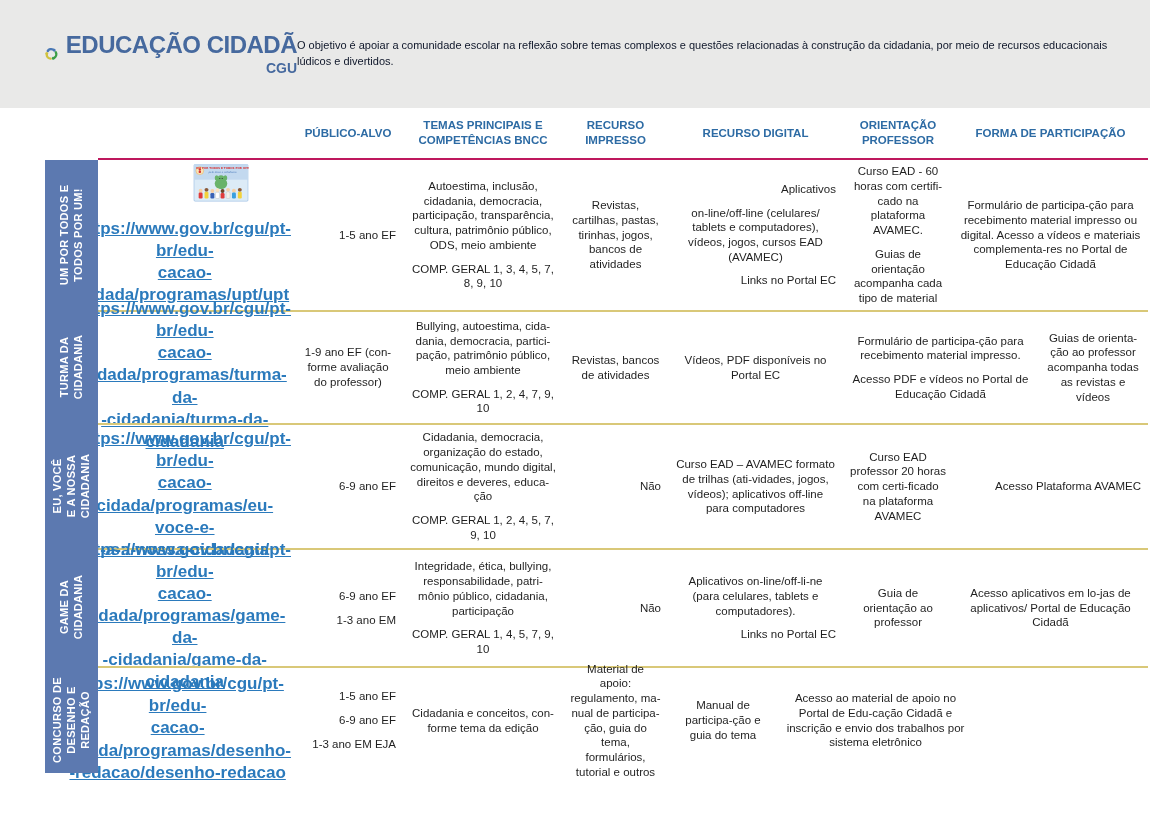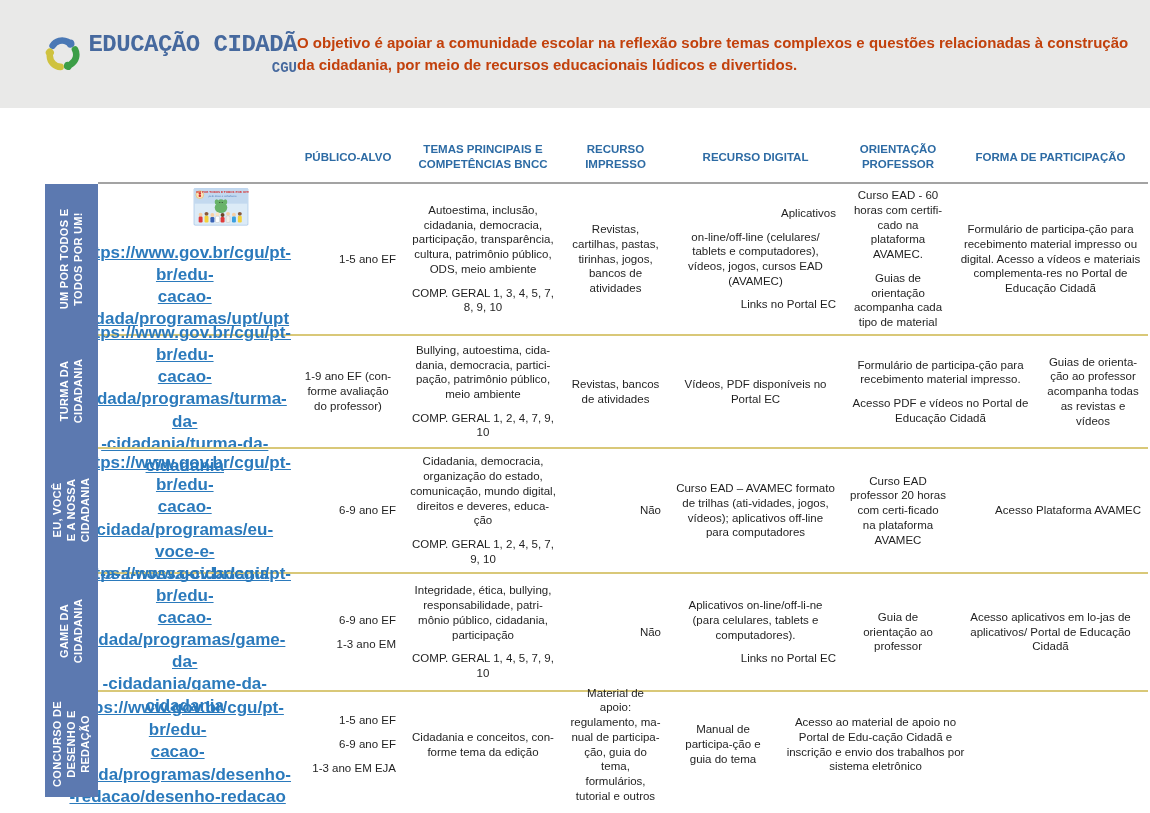--- a/index.html
+++ b/index.html
@@ -12,34 +12,33 @@
   }
   
   .header {
     height: 108px;
     background: #e9e9e8;
     display: flex;
     align-items: center;
     padding-left: 45px;
   }
   .logo-wrap { display:flex; align-items:center; gap:8px; width:252px; flex-shrink:0; }
-  .logo-texts { display:flex; flex-direction:column; align-items:flex-end;font-family:Liberation Mono, monospace; }
+  .logo-texts { display:flex; flex-direction:column; align-items:flex-end; }
   .logo-title { font-size:24px; font-weight:bold; color:#46699e; letter-spacing:-0.5px; line-height:1; white-space:nowrap; }
   .logo-sub   { font-size:14px; font-weight:bold; color:#46699e; margin-top:3px; }
-  .objective  { font-size:15px; font-weight:bold; color:#c2410c; line-height:1.45; width:850px; padding-right:10px; }
+  .objective  { font-size:11px; font-weight:normal; color:#0f172a; line-height:1.45; width:850px; padding-right:10px; }
 
   
   .colhead-row {
     display:flex;
     margin-left:98px;
     width:1050px;
     height:52px;
     align-items:center;
-    border-bottom:2px solid #a3a3a3;
-    margin-top:24px;
+    border-bottom:2px solid #be185d;
   }
   .colhead {
     color:#2d6ba4; font-weight:bold; font-size:11.5px;
     text-align:center; line-height:1.3; padding:0 8px;
   }
   .c0{width:195px}.c1{width:110px}.c2{width:160px}.c3{width:105px}
   .c4{width:175px}.c5{width:110px}.c6{width:195px}
 
   
   .rows { margin-left:45px; display:flex; flex-direction:column; }

